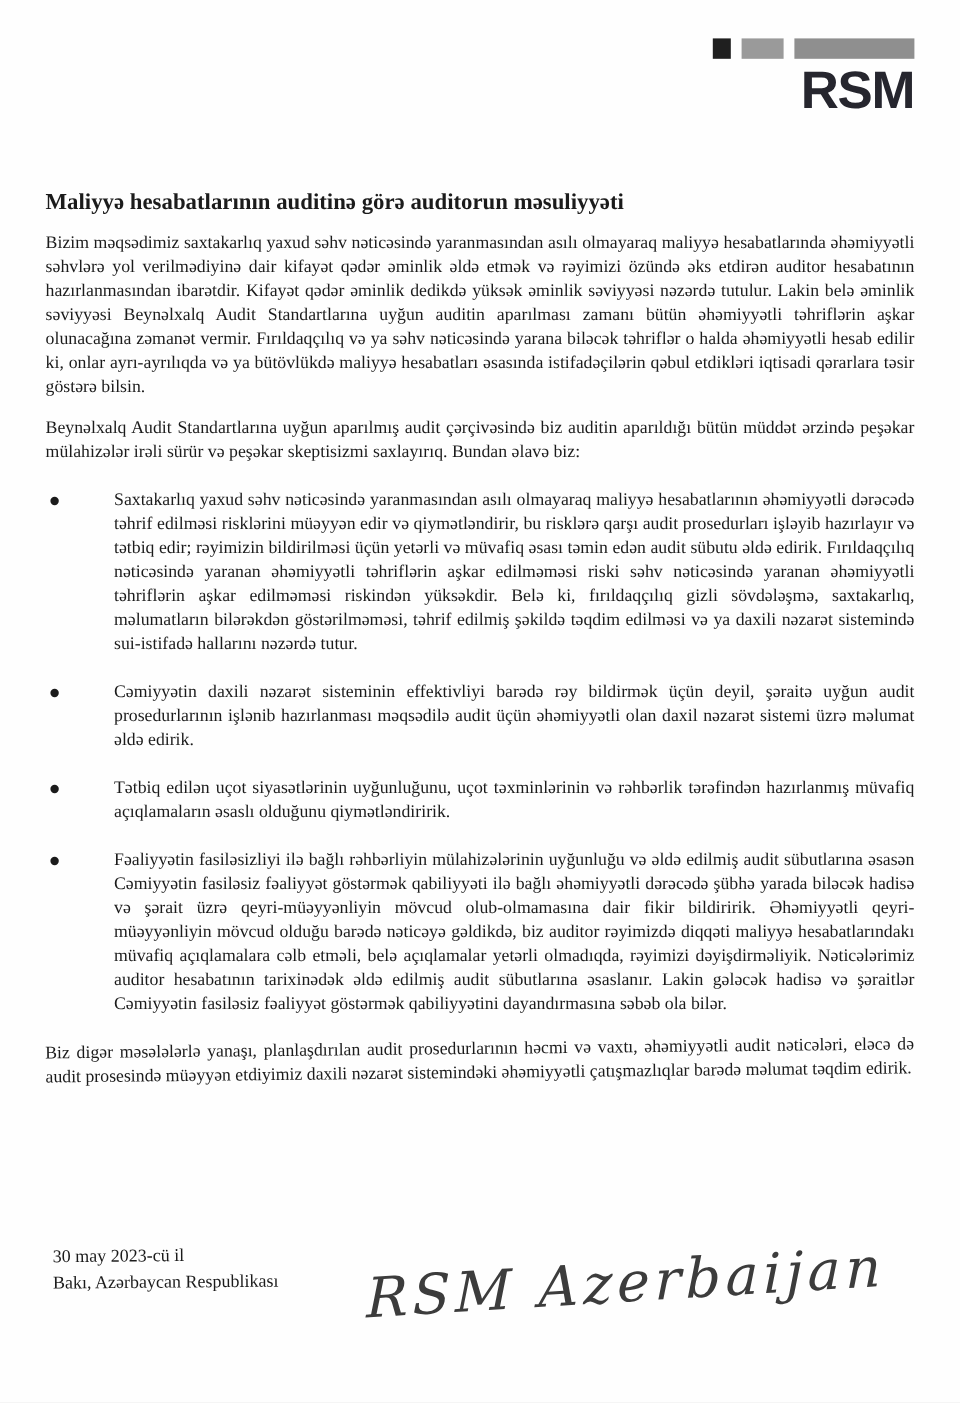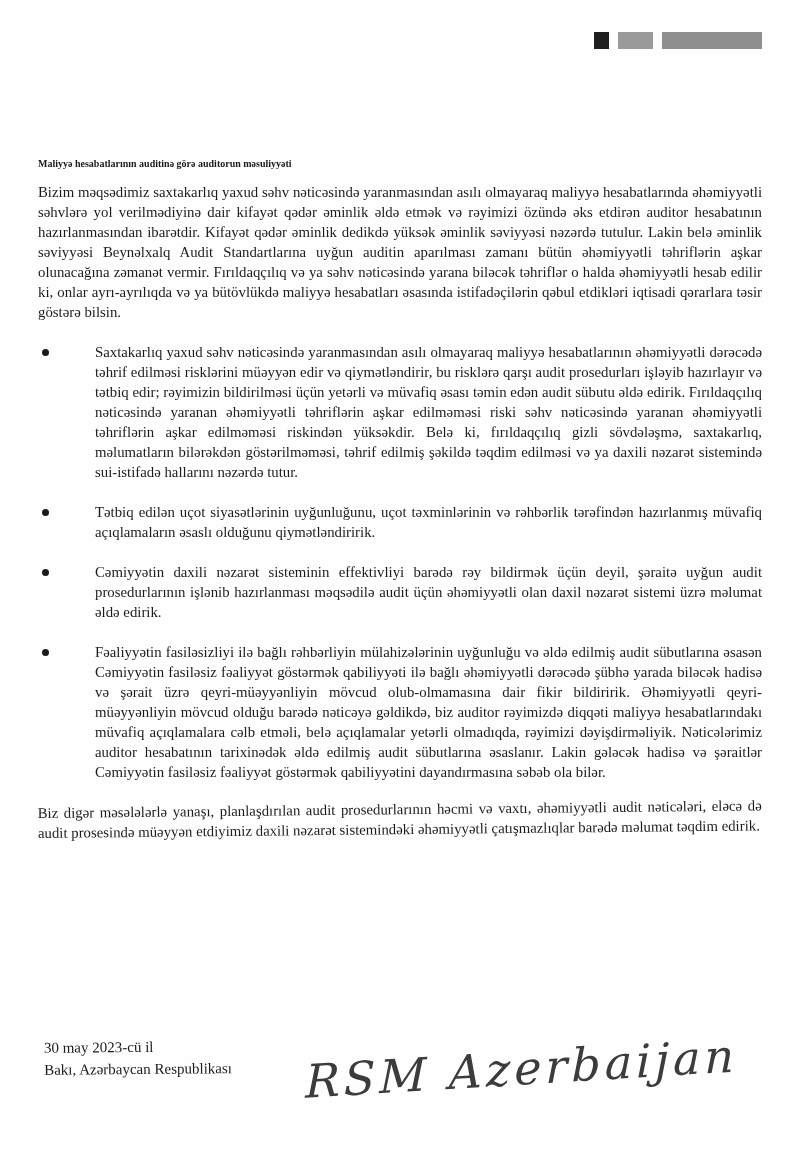--- a/index.html
+++ b/index.html
@@ -43,21 +43,21 @@
   }
 
   
   .content {
     position: absolute;
     left: 38px;
     right: 38px;
     top: 158px;
   }
   .doc-title {
-    font-size: 10px;
+    font-size: 19px;
     font-weight: bold;
     margin: 0 0 13px 0;
   }
   .para {
     font-size: 14.8px;
     line-height: 20px;
     text-align: justify;
     margin: 0 0 14px 0;
   }
   ul.bullets {
@@ -116,41 +116,43 @@
 <body>
 
 <div class="page">
 
   <div class="logo">
     <div class="logo-bars">
       <div class="logo-bar-1"></div>
       <div class="logo-bar-2"></div>
       <div class="logo-bar-3"></div>
     </div>
+    <div class="logo-wordmark">RSM</div>
   </div>
 
   <div class="content">
 
     <h1 class="doc-title">Maliyyə hesabatlarının auditinə görə auditorun məsuliyyəti</h1>
 
     <p class="para">Bizim məqsədimiz saxtakarlıq yaxud səhv nəticəsində yaranmasından asılı olmayaraq maliyyə hesabatlarında əhəmiyyətli səhvlərə yol verilmədiyinə dair kifayət qədər əminlik əldə etmək və rəyimizi özündə əks etdirən auditor hesabatının hazırlanmasından ibarətdir. Kifayət qədər əminlik dedikdə yüksək əminlik səviyyəsi nəzərdə tutulur. Lakin belə əminlik səviyyəsi Beynəlxalq Audit Standartlarına uyğun auditin aparılması zamanı bütün əhəmiyyətli təhriflərin aşkar olunacağına zəmanət vermir. Fırıldaqçılıq və ya səhv nəticəsində yarana biləcək təhriflər o halda əhəmiyyətli hesab edilir ki, onlar ayrı-ayrılıqda və ya bütövlükdə maliyyə hesabatları əsasında istifadəçilərin qəbul etdikləri iqtisadi qərarlara təsir göstərə bilsin.</p>
 
+    <p class="para">Beynəlxalq Audit Standartlarına uyğun aparılmış audit çərçivəsində biz auditin aparıldığı bütün müddət ərzində peşəkar mülahizələr irəli sürür və peşəkar skeptisizmi saxlayırıq. Bundan əlavə biz:</p>
 
     <ul class="bullets">
       <li>
         <span class="bullet-dot"></span>
         <span>Saxtakarlıq yaxud səhv nəticəsində yaranmasından asılı olmayaraq maliyyə hesabatlarının əhəmiyyətli dərəcədə təhrif edilməsi risklərini müəyyən edir və qiymətləndirir, bu risklərə qarşı audit prosedurları işləyib hazırlayır və tətbiq edir; rəyimizin bildirilməsi üçün yetərli və müvafiq əsası təmin edən audit sübutu əldə edirik. Fırıldaqçılıq nəticəsində yaranan əhəmiyyətli təhriflərin aşkar edilməməsi riski səhv nəticəsində yaranan əhəmiyyətli təhriflərin aşkar edilməməsi riskindən yüksəkdir. Belə ki, fırıldaqçılıq gizli sövdələşmə, saxtakarlıq, məlumatların bilərəkdən göstərilməməsi, təhrif edilmiş şəkildə təqdim edilməsi və ya daxili nəzarət sistemində sui-istifadə hallarını nəzərdə tutur.</span>
       </li>
       <li>
         <span class="bullet-dot"></span>
-        <span>Tətbiq edilən uçot siyasətlərinin uyğunluğunu, uçot təxminlərinin və rəhbərlik tərəfindən hazırlanmış müvafiq açıqlamaların əsaslı olduğunu qiymətləndiririk.</span>
+        <span>Cəmiyyətin daxili nəzarət sisteminin effektivliyi barədə rəy bildirmək üçün deyil, şəraitə uyğun audit prosedurlarının işlənib hazırlanması məqsədilə audit üçün əhəmiyyətli olan daxil nəzarət sistemi üzrə məlumat əldə edirik.</span>
       </li>
       <li>
         <span class="bullet-dot"></span>
-        <span>Cəmiyyətin daxili nəzarət sisteminin effektivliyi barədə rəy bildirmək üçün deyil, şəraitə uyğun audit prosedurlarının işlənib hazırlanması məqsədilə audit üçün əhəmiyyətli olan daxil nəzarət sistemi üzrə məlumat əldə edirik.</span>
+        <span>Tətbiq edilən uçot siyasətlərinin uyğunluğunu, uçot təxminlərinin və rəhbərlik tərəfindən hazırlanmış müvafiq açıqlamaların əsaslı olduğunu qiymətləndiririk.</span>
       </li>
       <li>
         <span class="bullet-dot"></span>
         <span>Fəaliyyətin fasiləsizliyi ilə bağlı rəhbərliyin mülahizələrinin uyğunluğu və əldə edilmiş audit sübutlarına əsasən Cəmiyyətin fasiləsiz fəaliyyət göstərmək qabiliyyəti ilə bağlı əhəmiyyətli dərəcədə şübhə yarada biləcək hadisə və şərait üzrə qeyri-müəyyənliyin mövcud olub-olmamasına dair fikir bildiririk. Əhəmiyyətli qeyri-müəyyənliyin mövcud olduğu barədə nəticəyə gəldikdə, biz auditor rəyimizdə diqqəti maliyyə hesabatlarındakı müvafiq açıqlamalara cəlb etməli, belə açıqlamalar yetərli olmadıqda, rəyimizi dəyişdirməliyik. Nəticələrimiz auditor hesabatının tarixinədək əldə edilmiş audit sübutlarına əsaslanır. Lakin gələcək hadisə və şəraitlər Cəmiyyətin fasiləsiz fəaliyyət göstərmək qabiliyyətini dayandırmasına səbəb ola bilər.</span>
       </li>
     </ul>
 
     <p class="para closing">Biz digər məsələlərlə yanaşı, planlaşdırılan audit prosedurlarının həcmi və vaxtı, əhəmiyyətli audit nəticələri, eləcə də audit prosesində müəyyən etdiyimiz daxili nəzarət sistemindəki əhəmiyyətli çatışmazlıqlar barədə məlumat təqdim edirik.</p>
 
   </div>

